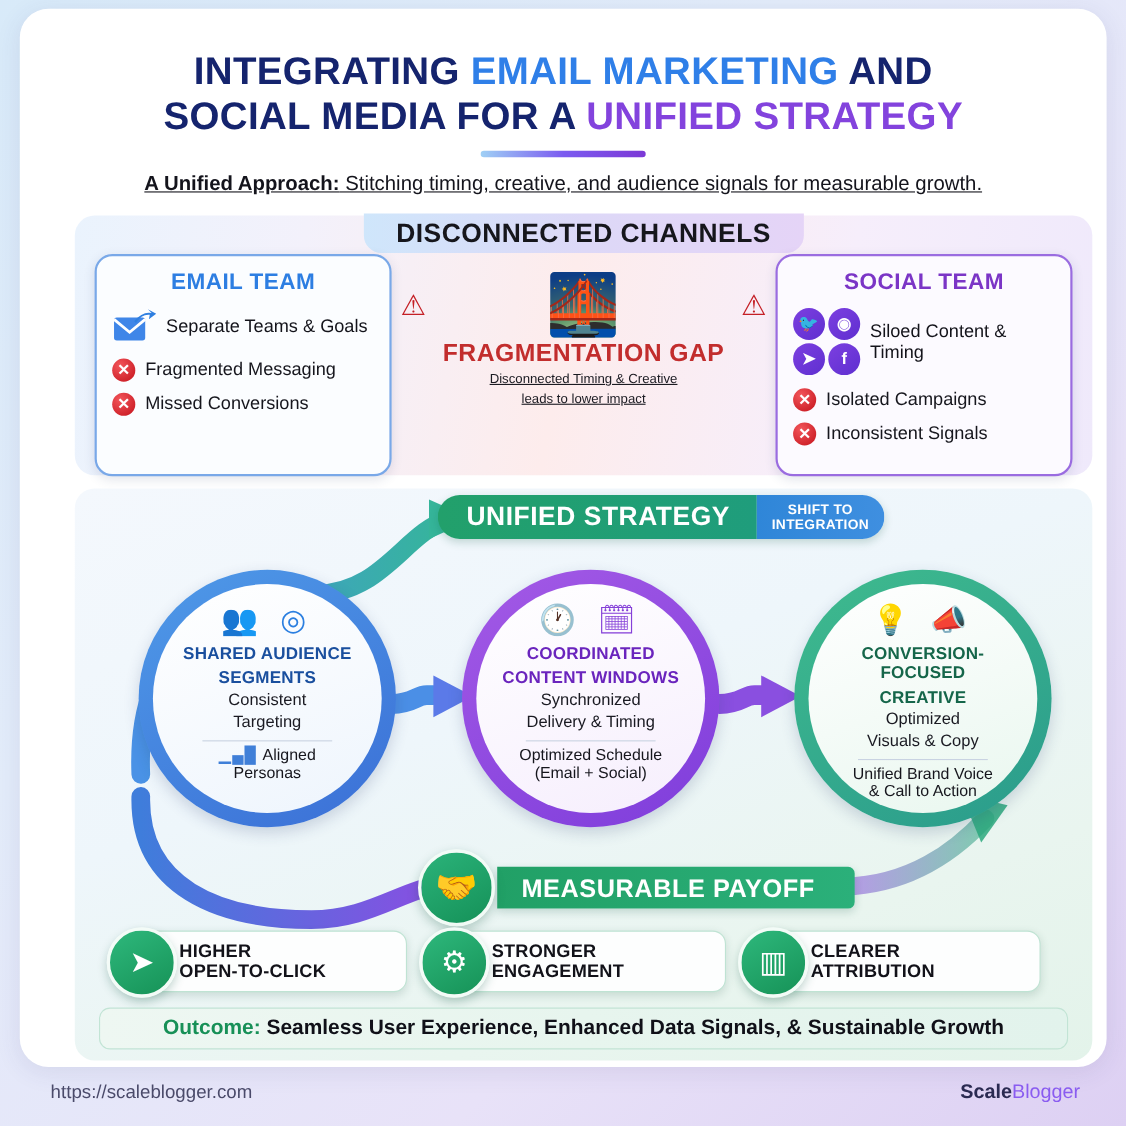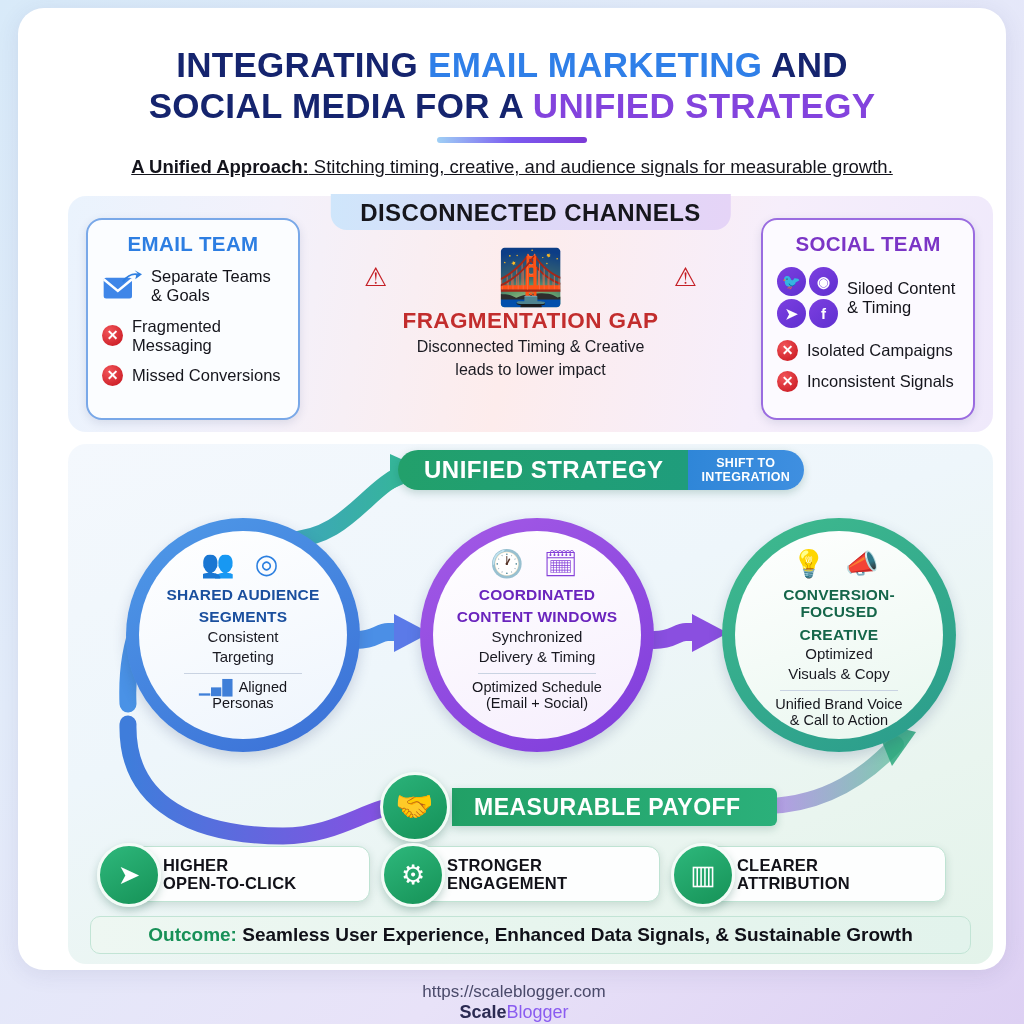--- a/index.html
+++ b/index.html
@@ -33,21 +33,21 @@
     border-radius:18px;
     background:linear-gradient(100deg,#eaf3fd 0%,#f3f1fb 22%,#fdecec 48%,#f6eefb 74%,#efe9fb 100%);
   }
   .pill-title{
     position:absolute; left:50%; transform:translateX(-50%); top:-2px;
     padding:5px 30px 3px; border-radius:0 0 16px 16px;
     background:linear-gradient(90deg,#cfe6fb,#ddd8f7,#e5d4f7);
     font-size:24px; font-weight:bold; color:#16161c; letter-spacing:.4px; white-space:nowrap;
   }
   .tcard{
-    position:absolute; top:22px; width:214px; height:202px;
+    position:absolute; top:35px; width:270px; height:202px;
     border-radius:16px; background:#fbfdff;
     box-shadow:0 3px 10px rgba(50,60,110,.13);
     padding:12px 14px 0;
   }
   .tcard.left{ left:18px; border:2.5px solid #79a8e8; }
   .tcard.right{ right:18px; border:2.5px solid #9a6ce0; background:#fcfaff; }
   .tcard h3{ text-align:center; font-size:20.5px; font-weight:bold; letter-spacing:.4px; }
   .tcard.left h3{ color:#2d7ee2; }
   .tcard.right h3{ color:#7b35c6; }
   .trow{ display:flex; align-items:center; gap:9px; margin-top:11px; }
@@ -62,21 +62,21 @@
   .sicons{ display:grid; grid-template-columns:repeat(2,29px); gap:3px; flex:0 0 auto; }
   .sdot{ width:29px; height:29px; border-radius:50%;
          background:linear-gradient(140deg,#7c3fe0,#5f2fd0);
          color:#fff; font-size:15px; line-height:29px; text-align:center; font-weight:bold; }
 
   
   .gap{ position:absolute; left:50%; transform:translateX(-50%); top:52px;
         width:300px; text-align:center; }
   .gap .bridge{ font-size:54px; line-height:58px; color:#d63a3a; }
   .gap .gt{ font-size:22.5px; font-weight:bold; color:#c22d2d; letter-spacing:.4px; margin-top:2px;}
-  .gap .gd{ font-size:16px; color:#1b1b22; line-height:1.22; margin-top:3px; }
+  .gap .gd{ font-size:12px; color:#1b1b22; line-height:1.22; margin-top:3px;text-decoration:underline; }
   .warn{ position:absolute; top:66px; font-size:26px; color:#c41f25; }
   .warn.l{ left:296px; } .warn.r{ right:296px; }
 
   
   .panel2{
     position:absolute; left:50px; top:436px; width:925px; height:520px;
     border-radius:18px;
     background:linear-gradient(160deg,#f4f8fd 0%,#eef6fb 40%,#e9f5ef 75%,#e3f3ea 100%);
     overflow:hidden;
   }
@@ -137,21 +137,21 @@
   .o1{ left:46px; width:256px; } .o2{ left:330px; width:262px; } .o3{ left:620px; width:258px; }
 
   .outcome{ position:absolute; left:22px; right:22px; top:472px; height:38px; border-radius:10px;
     background:linear-gradient(90deg,#eef7f2,#e7f5ee,#e2f3ec); border:1.5px solid #c2e4d5;
     display:flex; align-items:center; justify-content:center; }
   .outcome .t{ font-size:19px; font-weight:bold; color:#101018; white-space:nowrap; }
   .outcome .t .g{ color:#179057;text-align:center; }
 
   
   .footer{ position:absolute; left:46px; right:42px; top:982px; display:flex;
-    justify-content:space-between; align-items:center;flex-direction:column; }
+    justify-content:space-between; align-items:center; }
   .fl{ font-size:17px; color:#4a4a6a; }
   .fr{ font-size:18px; font-weight:bold; }
   .fr .s{ color:#2b2b52; } .fr .b{ color:#8a5cf0; font-weight:normal; }
 </style>
 </head>
 <body>
 
 <div class="poster">
 
   <div class="head">

